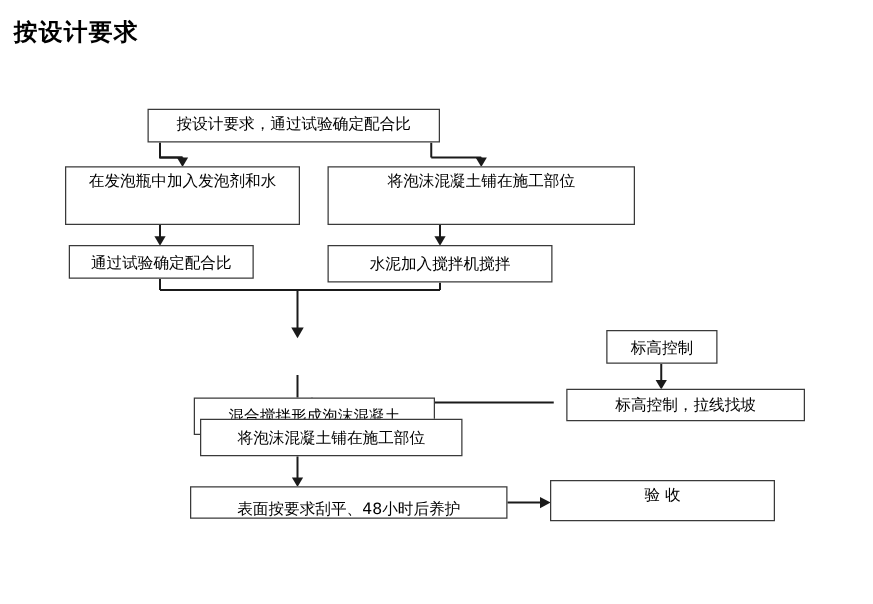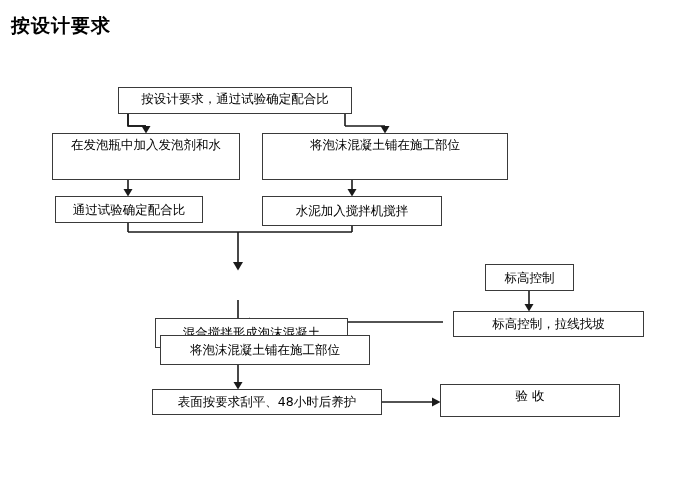--- a/index.html
+++ b/index.html
@@ -170,21 +170,21 @@
   </div>
 
   <div class="node vcenter" style="left:443px; top:311px; width:191px; height:26px;margin-left:10px;">
     <span>标高控制，拉线找坡</span>
   </div>
 
   <div class="node vcenter" style="left:160px; top:335px; width:210px; height:30px;">
     <span>将泡沫混凝土铺在施工部位</span>
   </div>
 
-  <div class="node vcenter" style="left:152px; top:389px; width:230px; height:26px;">
+  <div class="node vcenter" style="left:152px; top:389px; width:254px; height:26px;align-items:flex-end;">
     <span>表面按要求刮平、48小时后养护</span>
   </div>
 
   <div class="node" style="left:440px; top:384px; width:180px; height:33px;text-align:right;">
     <span>验  收</span>
   </div>
 
 </div>
 
 </body></html>

